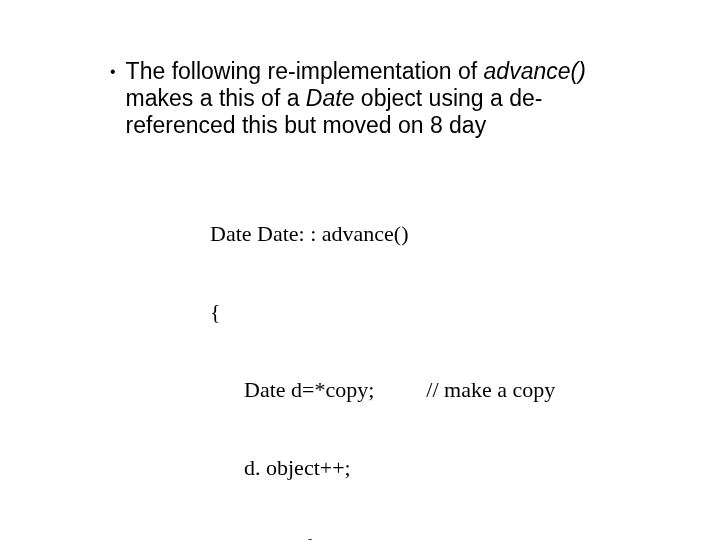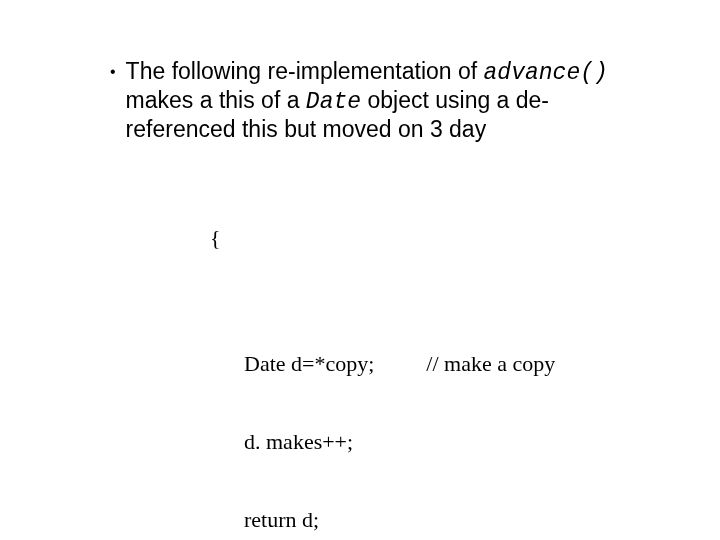--- a/index.html
+++ b/index.html
@@ -20,43 +20,44 @@
     .bullet-dot {
       font-size: 16px;
       line-height: 28px;
       flex-shrink: 0;
     }
     .bullet-text {
       font-size: 23px;
       line-height: 1.18;
       max-width: 540px;
     }
-    .italic { font-style: italic; font-family: Liberation Mono, monospace; }
+    .italic { font-style: italic; }
     .code-block {
       font-family: "Times New Roman", Times, serif;
       font-size: 22px;
       line-height: 1.18;
       margin-top: 30px;
       margin-left: 140px;
       white-space: pre;
     }
     .code-line { display: block; }
     .indent { padding-left: 34px; }
-    .comment { display: inline-block; margin-top: 48px; }
+    .comment { display: inline-block; }
     .gap { display: inline-block; width: 52px; }
   </style>
 </head>
 <body>
 
 <div class="bullet-block">
   <span class="bullet-dot">•</span>
   <p class="bullet-text">
-    <span>The following re-implementation of </span><span class="italic">advance()</span><span> makes a this of a </span><span class="italic">Date</span><span> object using a de-referenced this but moved on 3 day</span>
+    <span>The following re-implementation of </span><span class="italic">advance()</span><span> makes a this of a </span><span class="italic">Date</span><span> object using a de-referenced this but moved on 8 day</span>
   </p>
 </div>
 
 <div class="code-block">
+  <span class="code-line">Date Date: : advance()</span>
   <span class="code-line">{</span>
   <span class="code-line indent"><span>Date d=*copy;</span><span class="gap"></span><span class="comment">// make a copy</span></span>
-  <span class="code-line indent">d. makes++;</span>
+  <span class="code-line indent">d. object++;</span>
   <span class="code-line indent">return d;</span>
   
 </div>
 
 </body></html>

